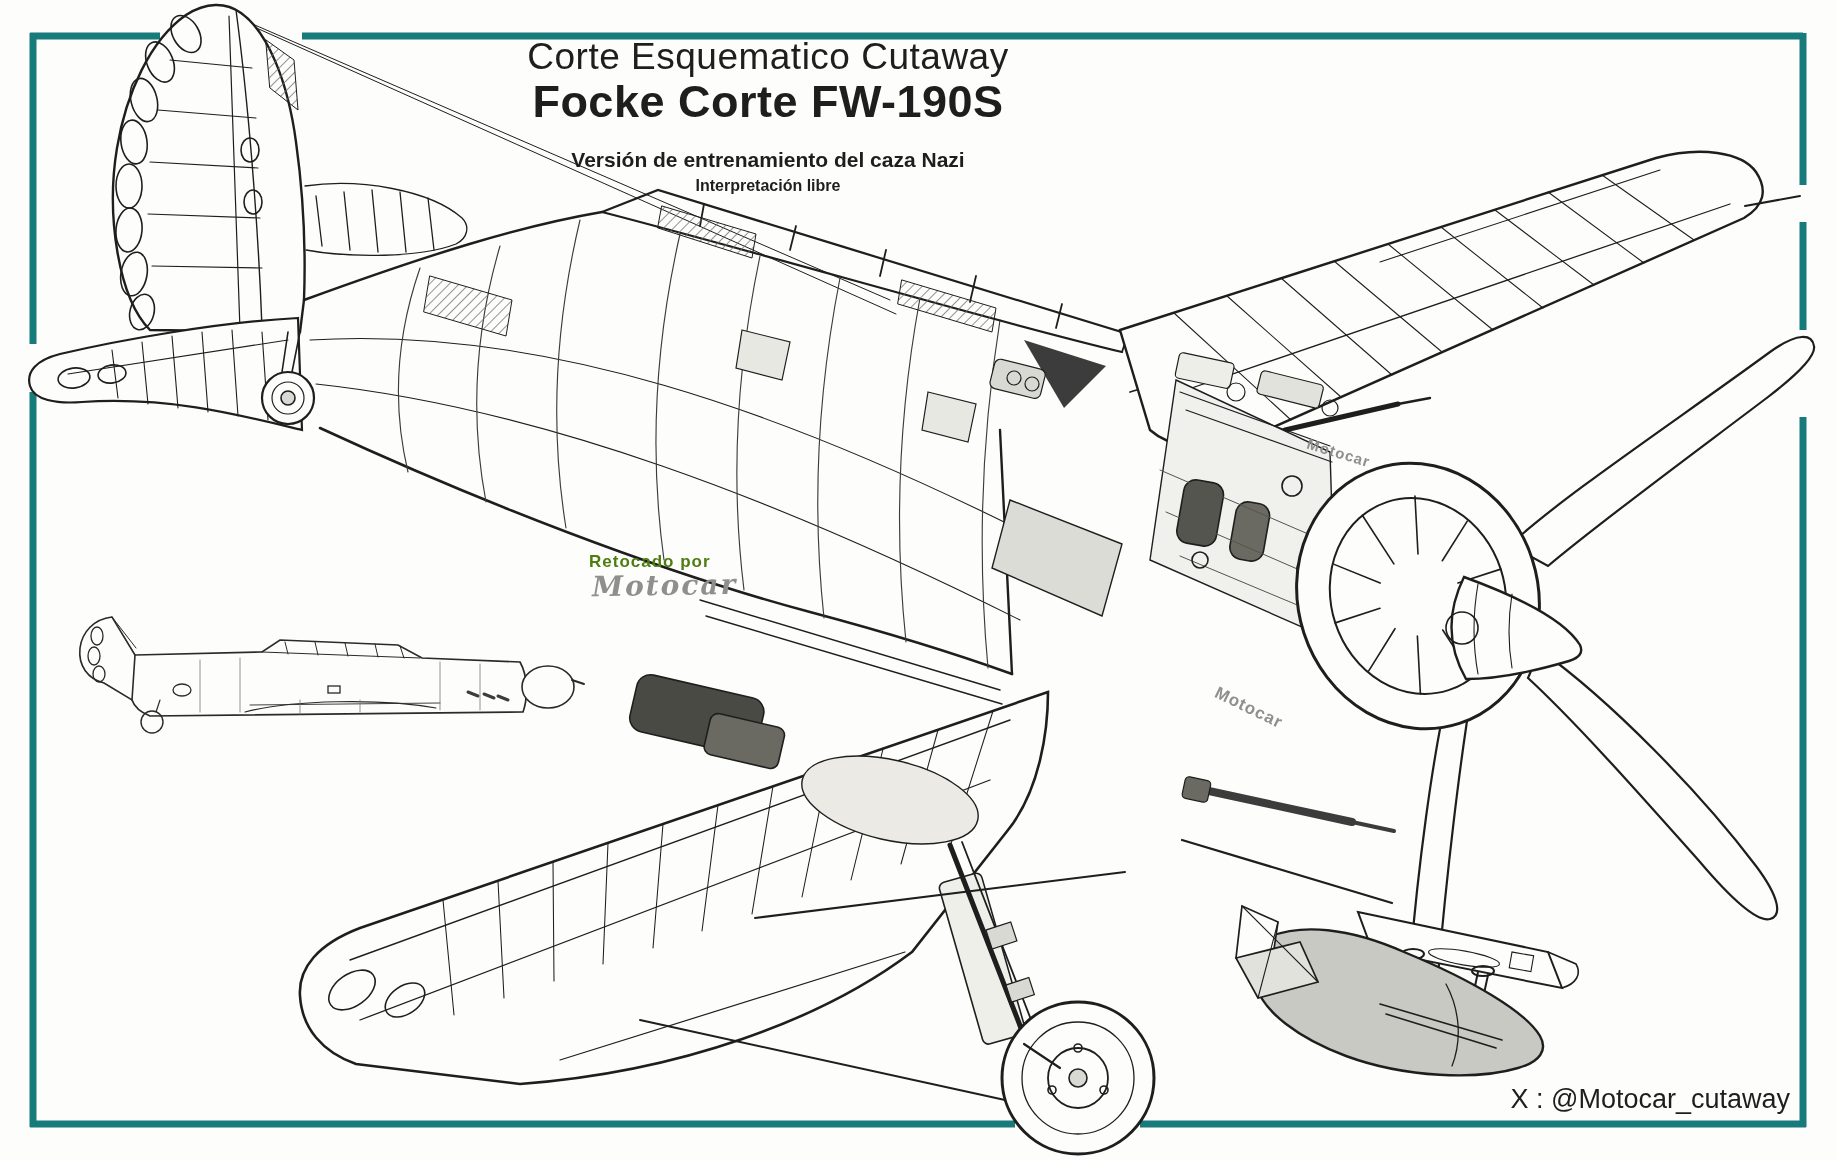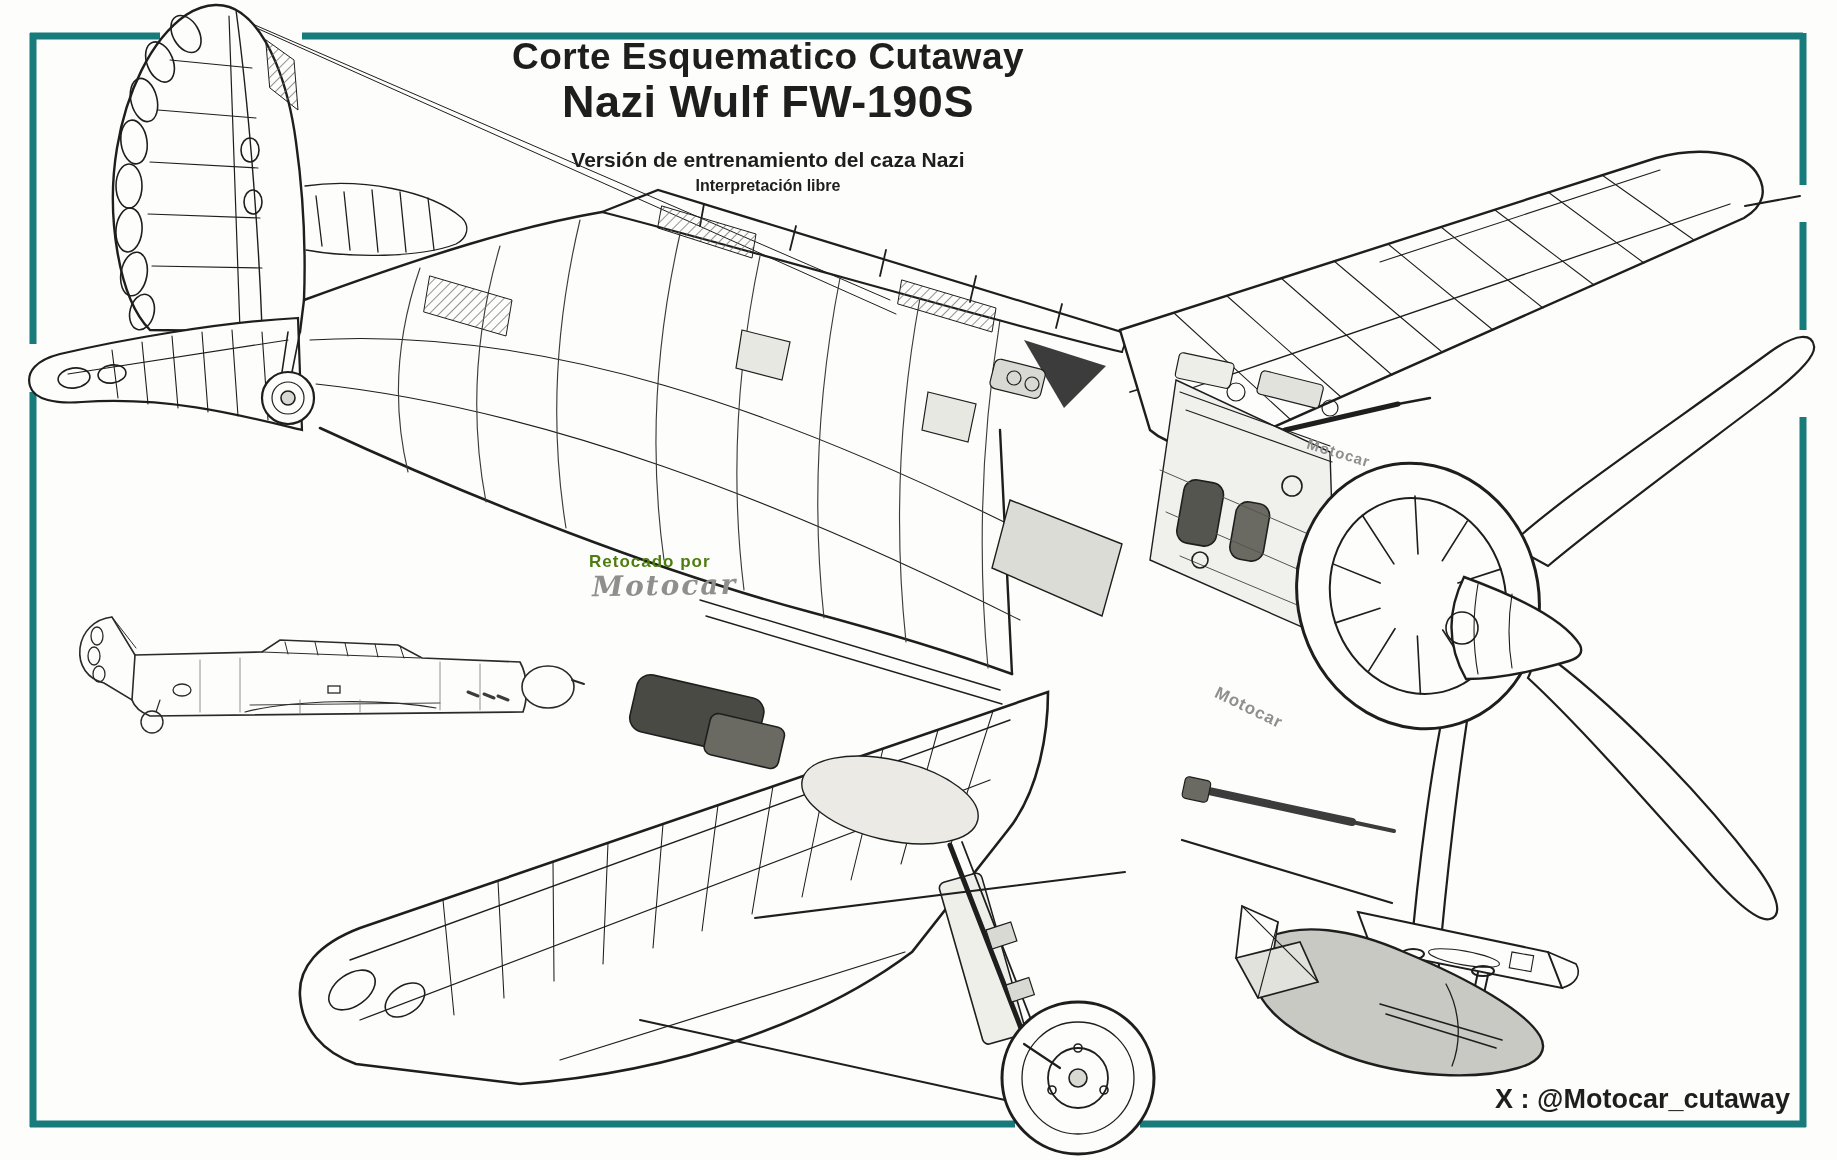--- a/index.html
+++ b/index.html
@@ -1,28 +1,28 @@
 <!DOCTYPE html>
 <html><head>
 <meta charset="utf-8">
 <style>
   html,body{margin:0;padding:0;background:#ffffff;}
   #stage{position:relative;width:1837px;height:1160px;background:#fdfdfb;overflow:hidden;
          font-family:"Liberation Sans",sans-serif;color:#1e1e1e;}
   svg{position:absolute;left:0;top:0;}
   .txt{position:absolute;white-space:nowrap;}
   #title-block{left:468px;top:36px;width:600px;text-align:center;}
-  .t1{font-size:37px;font-weight:bold;letter-spacing:0.5px;}
+  .t1{font-size:37px;font-weight:normal;letter-spacing:0.5px;}
   .t2{font-size:45px;font-weight:bold;letter-spacing:0.5px;margin-top:-2px;}
   .t3{font-size:21px;font-weight:bold;margin-top:20px;}
   .t4{font-size:16px;font-weight:bold;margin-top:5px;}
   #retocado{left:589px;top:552px;font-size:17px;font-weight:bold;color:#4d7c0f;letter-spacing:1px;}
   #signature{left:592px;top:569px;font-size:28px;font-style:italic;font-weight:bold;
              font-family:"DejaVu Serif",serif;color:#8f8f8f;letter-spacing:2px;transform:rotate(-1deg);}
-  #social{left:1400px;top:1084px;width:390px;text-align:right;font-size:27px;font-weight:bold;}
+  #social{left:1400px;top:1084px;width:390px;text-align:right;font-size:27px;font-weight:normal;}
   .wm{color:#8f8f8f;font-weight:bold;}
   #wm-wing{left:1306px;top:444px;font-size:15px;transform:rotate(17deg);letter-spacing:1px;}
   #wm-root{left:1212px;top:698px;font-size:17px;transform:rotate(26deg);letter-spacing:1px;}
 </style>
 </head>
 <body>
 
 <div id="stage">
 
 <svg width="1837" height="1160" viewBox="0 0 1837 1160">
@@ -236,21 +236,21 @@
     <g stroke-width="1.7">
       <polygon points="1242,906 1278,922 1270,976 1236,958" fill="#fdfdfb"></polygon>
       <polygon points="1236,958 1300,942 1318,982 1258,998" fill="#e2e2dc"></polygon>
       <path d="M1242 906 L1318 982 M1278 922 L1258 998" stroke-width="1.1"></path>
     </g>
   </g>
 </svg>
 
   <div class="txt" id="title-block">
     <div class="t1">Corte Esquematico Cutaway</div>
-    <div class="t2">Nazi Wulf FW-190S</div>
+    <div class="t2">Focke Corte FW-190S</div>
     <div class="t3">Versión de entrenamiento del caza Nazi</div>
     <div class="t4">Interpretación libre</div>
   </div>
 
   <div class="txt" id="retocado">Retocado por</div>
   <div class="txt" id="signature">Motocar</div>
 
   <div class="txt wm" id="wm-wing">Motocar</div>
   <div class="txt wm" id="wm-root">Motocar</div>
 

